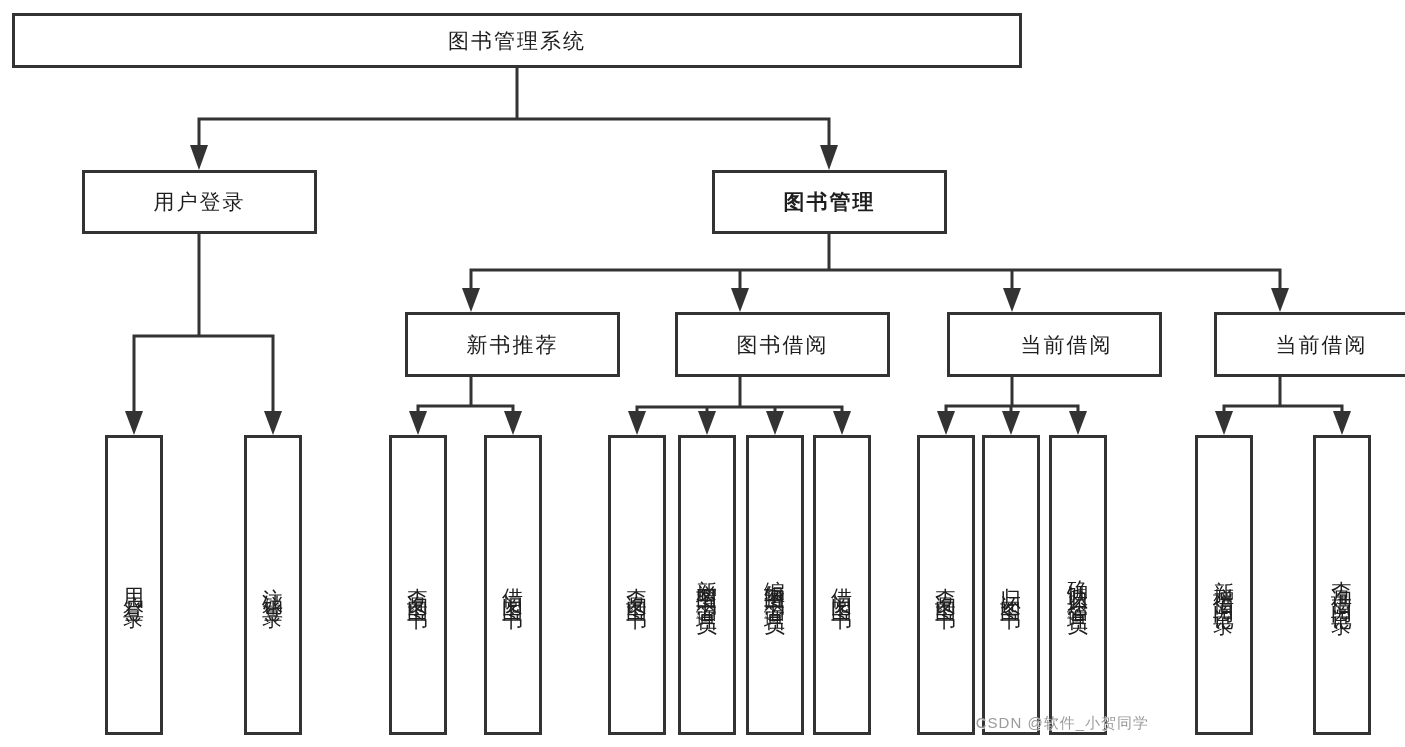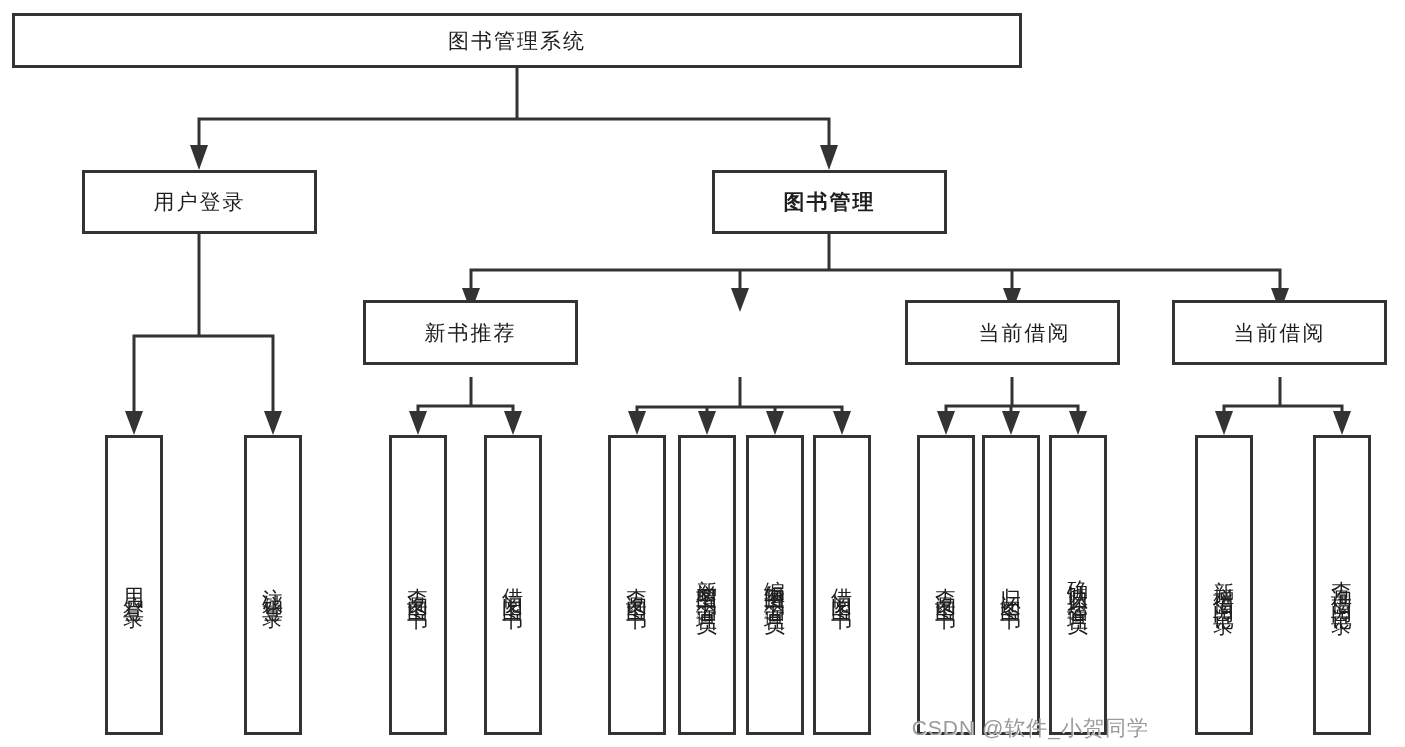--- a/index.html
+++ b/index.html
@@ -38,36 +38,36 @@
     line-height:1;
     padding:6px 0;
   }
   .box.vert.long{letter-spacing:5px;}
   
   .n-root{left:12px;top:13px;width:1010px;height:55px;}
   
   .n-userlogin{left:82px;top:170px;width:235px;height:64px;}
   .n-bookmgmt{left:712px;top:170px;width:235px;height:64px;font-weight:bold;}
   
-  .n-l2{top:300px;width:215px;height:65px;}
+  .n-l2{top:312px;width:215px;height:65px;margin-left:42px;}
   .n-newrec{left:363px;}
   .n-borrow{left:633px;}
   .n-current{left:905px;padding-left:24px;}
   .n-records{left:1172px;}
   
   .leaf{top:435px;width:58px;height:300px;}
   .lf-1{left:105px;}  .lf-2{left:244px;}
   .lf-3{left:389px;}  .lf-4{left:484px;}
   .lf-5{left:608px;}  .lf-6{left:678px;}
   .lf-7{left:746px;}  .lf-8{left:813px;}
   .lf-9{left:917px;}  .lf-10{left:982px;} .lf-11{left:1049px;}
   .lf-12{left:1195px;} .lf-13{left:1313px;}
   .watermark{
     position:absolute;top:714px;right:5px;z-index:5;
-    font-size:21px;color:var(--watermark);
+    font-size:15px;color:var(--watermark);
     text-shadow:1px 1px 0 rgba(255,255,255,.85);
     letter-spacing:1px;white-space:nowrap;
   }
 </style>
 </head>
 <body>
 
 <div class="canvas">
 
   <svg class="connectors" viewBox="0 0 1405 747" xmlns="http://www.w3.org/2000/svg">
@@ -124,20 +124,21 @@
       <polygon points="1333,411 1351,411 1342,435"></polygon>
     </g>
   </svg>
 
   <div class="box n-root">图书管理系统</div>
 
   <div class="box n-userlogin">用户登录</div>
   <div class="box n-bookmgmt">图书管理</div>
 
   <div class="box n-l2 n-newrec">新书推荐</div>
+  <div class="box n-l2 n-borrow">图书借阅</div>
   <div class="box n-l2 n-current">当前借阅</div>
   <div class="box n-l2 n-records">当前借阅</div>
 
   <div class="box vert leaf lf-1">用户登录</div>
   <div class="box vert leaf lf-2">注销登录</div>
 
   <div class="box vert leaf lf-3">查询图书</div>
   <div class="box vert leaf lf-4">借阅图书</div>
 
   <div class="box vert leaf lf-5">查询图书</div>

